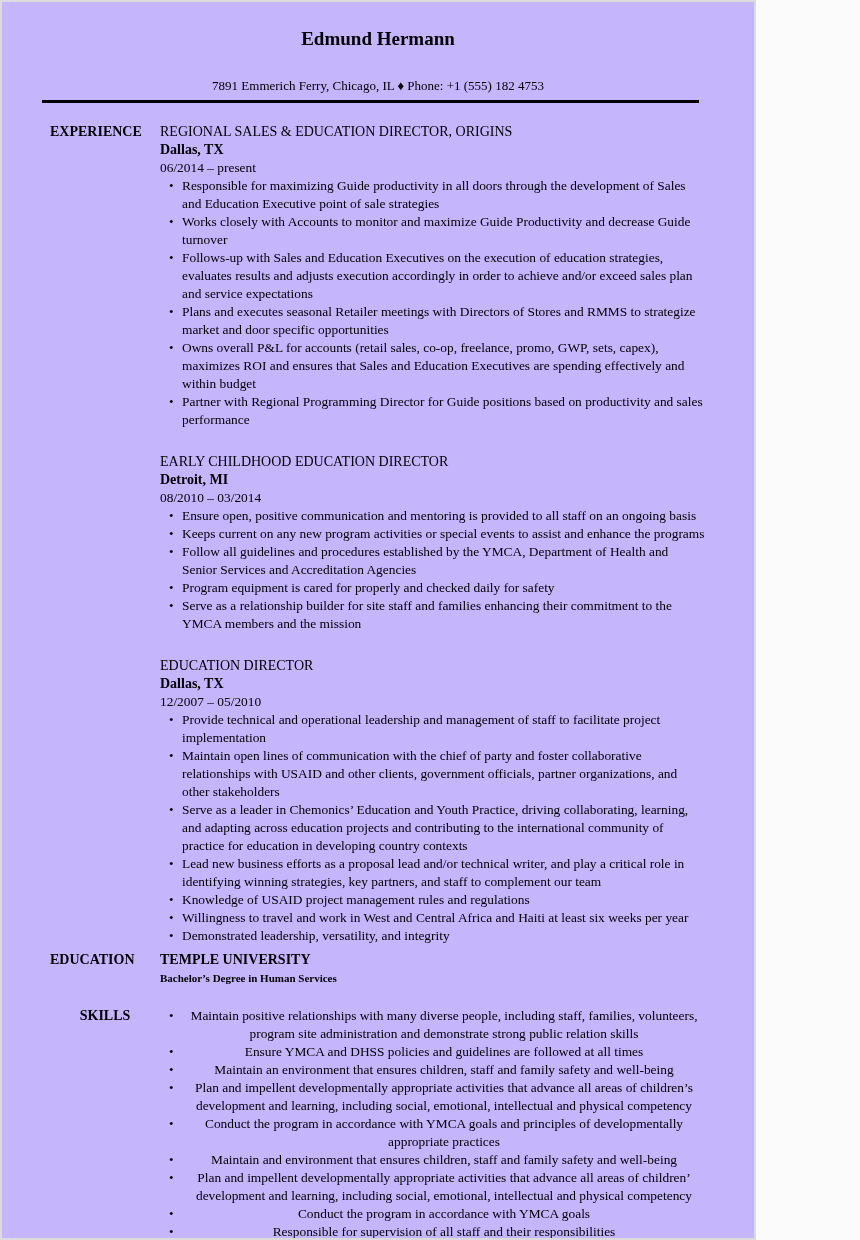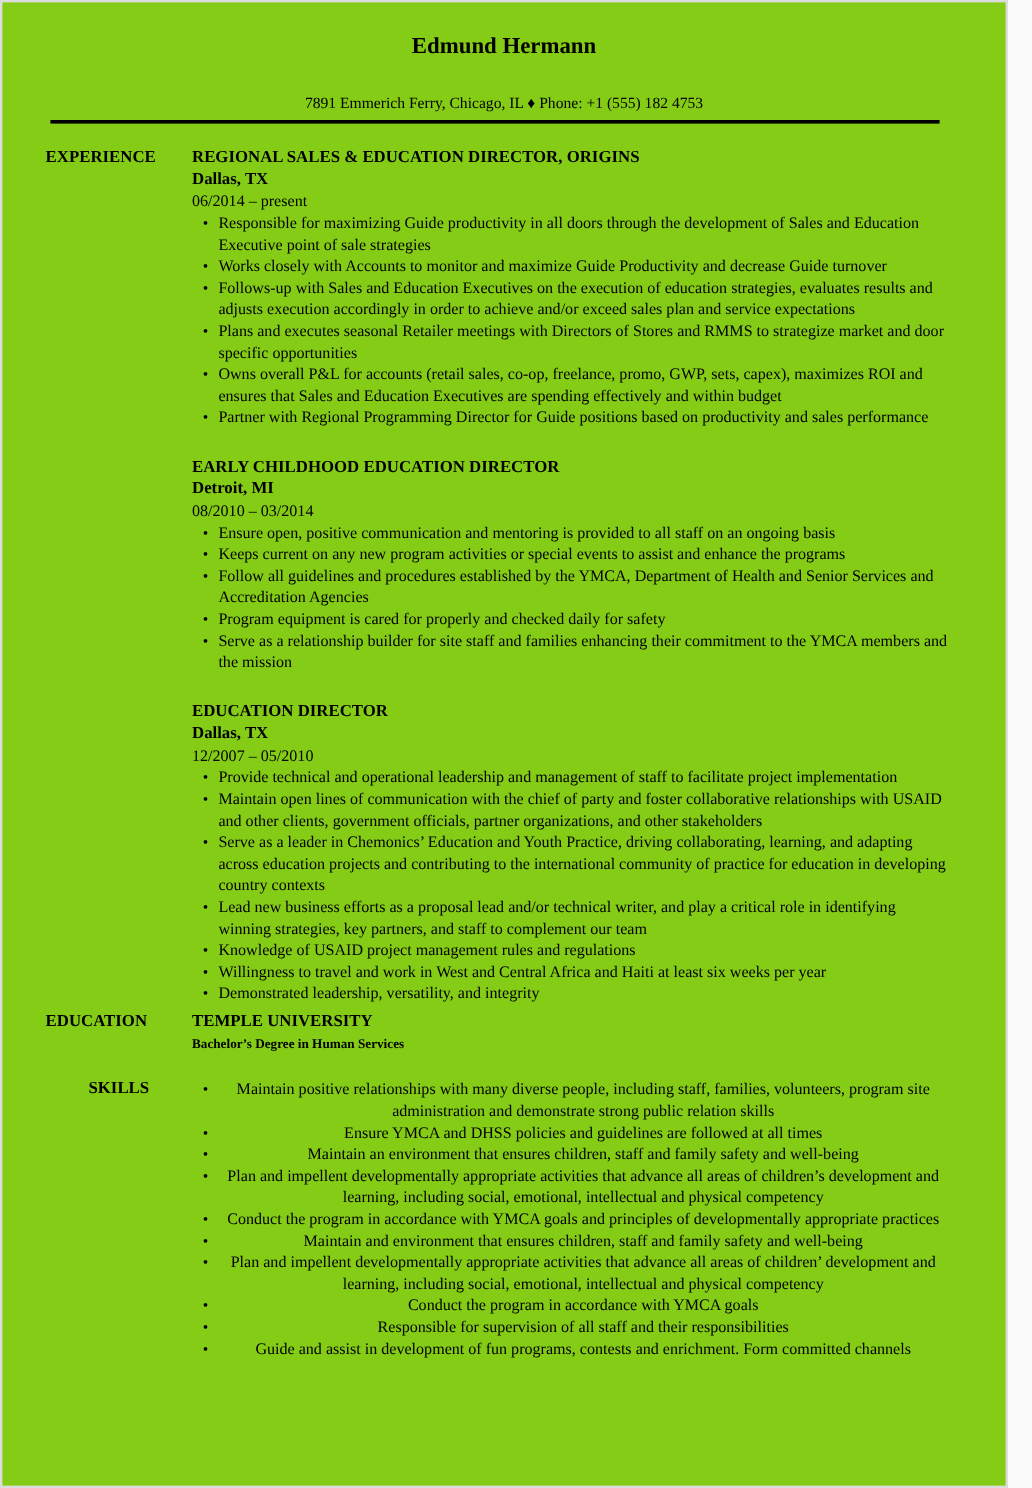--- a/index.html
+++ b/index.html
@@ -4,23 +4,23 @@
 <style>
   html, body { margin: 0; padding: 0; }
   body {
     width: 860px; height: 1240px;
     background: #fbfbfb;
     font-family: "Liberation Serif", serif;
     color: #000;
   }
   .page {
     box-sizing: border-box;
-    width: 840px; height: 1240px;
+    width: 756px; height: 1240px;
     border: 2px solid #dcdcdc;
-    background: #84cc16;
+    background: #c4b5fd;
     overflow: hidden;
   }
   .name {
     text-align: center;
     font-weight: bold;
     font-size: 19px;
     line-height: 22px;
     margin-top: 26px;
   }
   .contact {
@@ -34,34 +34,34 @@
     height: 3px;
     background: #000;
     margin: 6px 55px 0 40px;
   }
   .main { padding-top: 20px; }
   .row { display: flex; align-items: flex-start; }
   .label-col {
     box-sizing: border-box;
     width: 158px;
     flex: 0 0 158px;
-    padding-left: 36px;
+    padding-left: 48px;
     font-weight: bold;
     font-size: 14px;
     line-height: 18px;
   }
   .content-col {
     flex: 1 1 auto;
     padding-right: 48px;
     font-size: 13.4px;
     line-height: 18px;
   }
   .job { margin-bottom: 24px; }
   .job:last-child { margin-bottom: 0; }
-  .job-title { font-weight: bold; font-size: 14px; line-height: 18px; }
+  .job-title { font-weight: normal; font-size: 14px; line-height: 18px; }
   .job-location { font-weight: bold; font-size: 14px; line-height: 18px; }
   .job-dates { font-size: 13.4px; line-height: 18px; }
   ul.bullets {
     list-style: none;
     margin: 0;
     padding: 0 0 0 22px;
   }
   ul.bullets li {
     position: relative;
     font-size: 13.4px;

